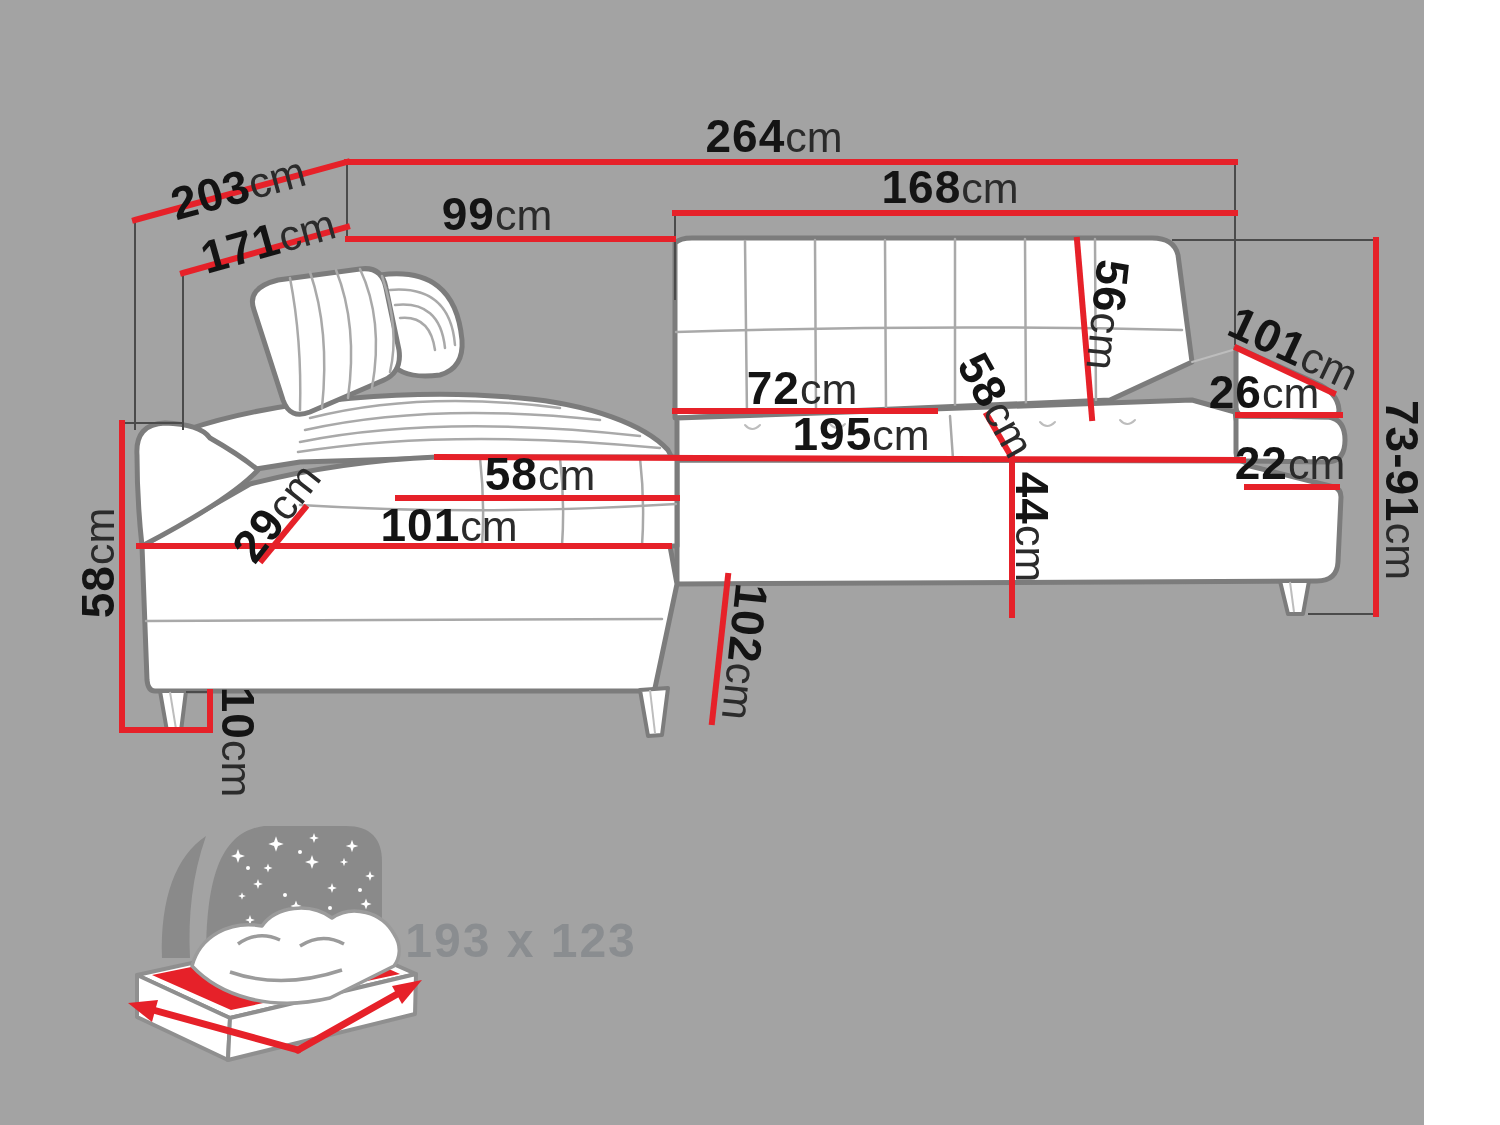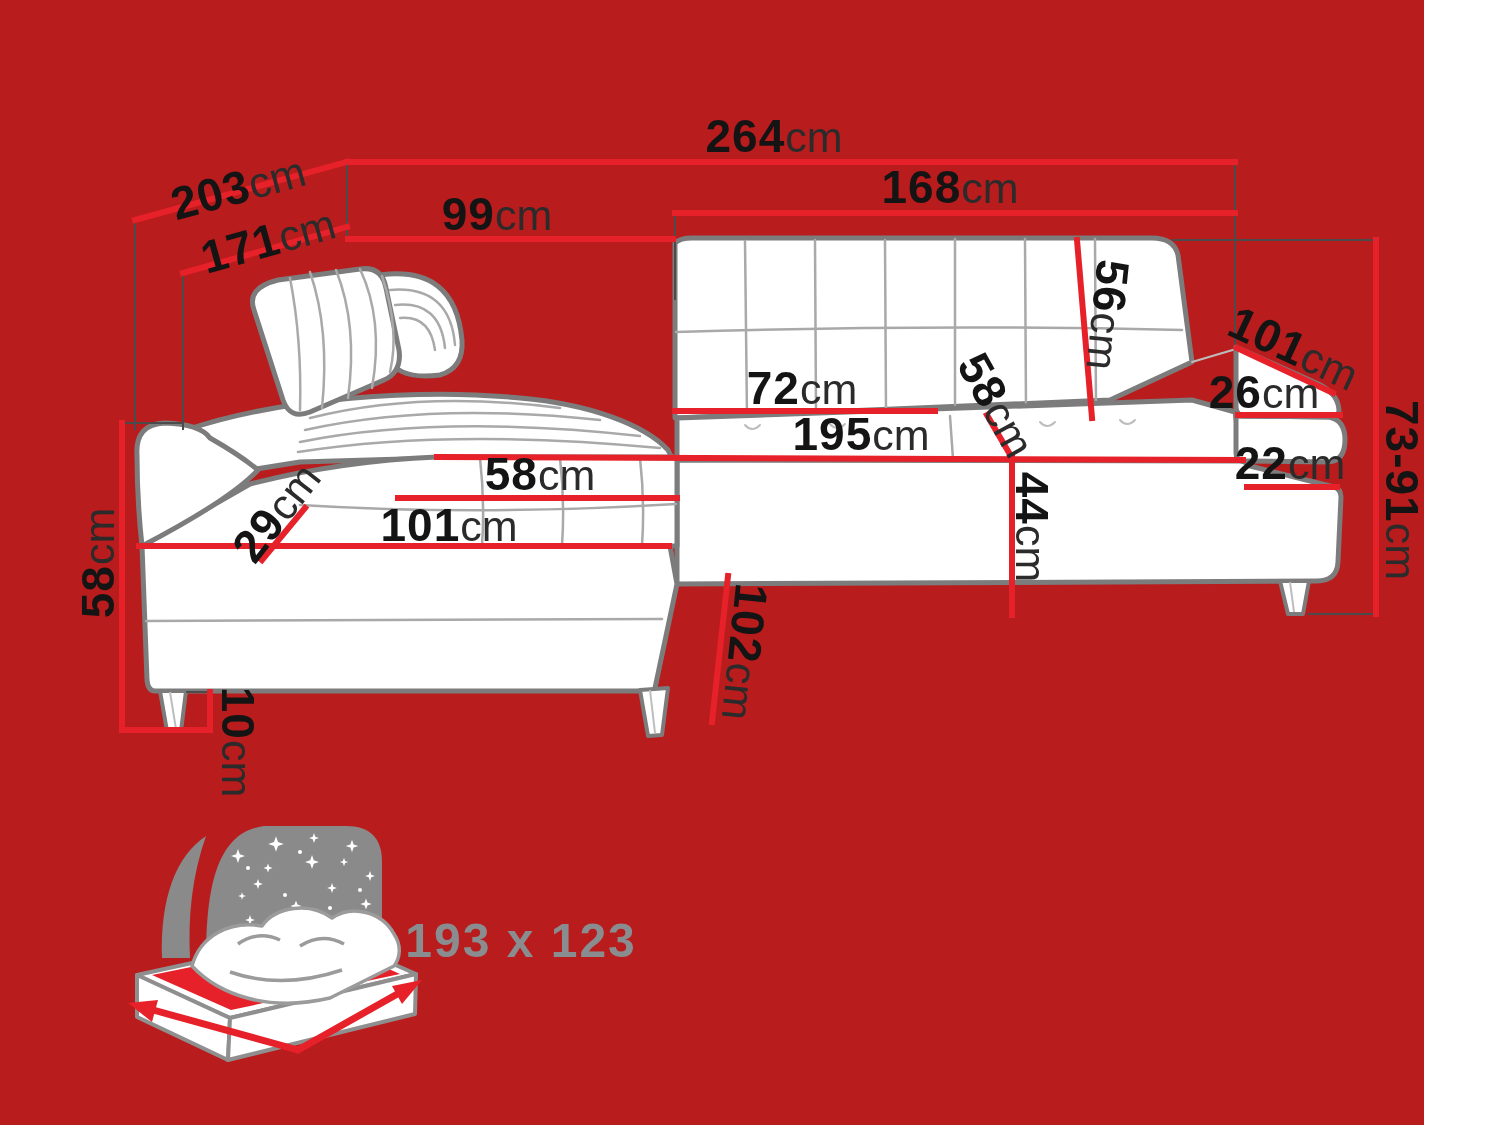--- a/index.html
+++ b/index.html
@@ -1,16 +1,16 @@
 <!DOCTYPE html>
 <html><head>
 <meta charset="utf-8">
 <style>
   html,body{margin:0;padding:0;background:#ffffff;}
-  #stage{position:relative;width:1424px;height:1125px;background:#b91c1c;overflow:hidden;
+  #stage{position:relative;width:1424px;height:1125px;background:#a3a3a3;overflow:hidden;
          font-family:"Liberation Sans", sans-serif;}
   svg{display:block;}
   .red{stroke:#e62129;stroke-width:6;fill:none;stroke-linecap:square;}
   .ext{stroke:#4b4b4b;stroke-width:2;fill:none;}
   .body{fill:#ffffff;stroke:#7c7c7c;stroke-width:5;stroke-linejoin:round;stroke-linecap:round;}
   .seam{fill:none;stroke:#a9a9a9;stroke-width:2.5;stroke-linecap:round;}
   .seam2{fill:none;stroke:#bdbdbd;stroke-width:2;stroke-linecap:round;}
   .leg{fill:#ffffff;stroke:#7c7c7c;stroke-width:4;stroke-linejoin:round;}
   .legstripe{fill:none;stroke:#bdbdbd;stroke-width:2;}
   .num{font-family:"Liberation Sans",sans-serif;font-weight:700;font-size:46px;fill:#141414;letter-spacing:1px;}

